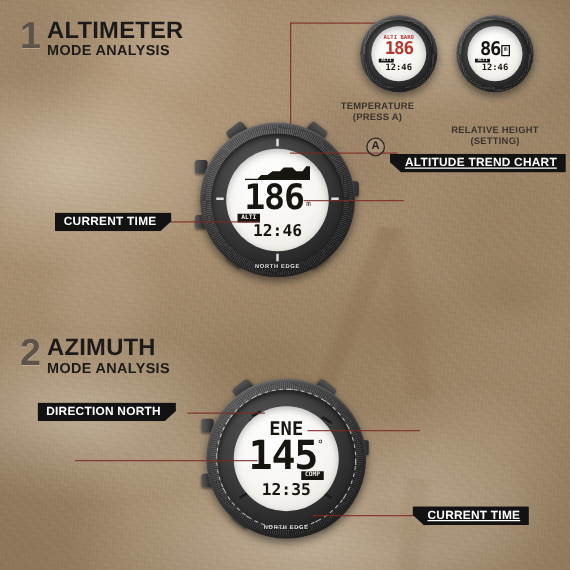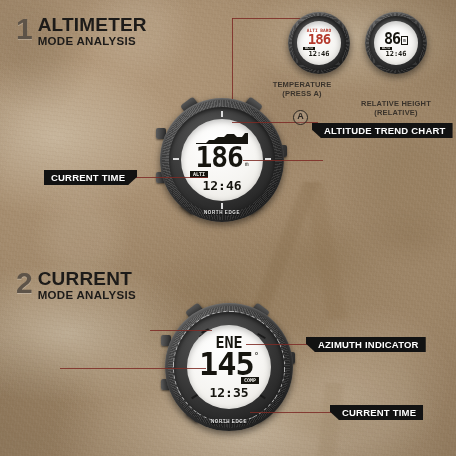--- a/index.html
+++ b/index.html
@@ -86,21 +86,21 @@
   }
 
   
   .tag{
     position:absolute;height:15px;display:flex;align-items:center;
     background:#121212;color:#fff;
     font-size:9.5px;font-weight:bold;letter-spacing:.2px;
     padding:0 7px;white-space:nowrap;
     box-shadow:0 1px 2px rgba(0,0,0,.35);
   }
-  .tag.left-point{ clip-path:polygon(0 0,100% 0,100% 100%,9px 100%,0 45%); padding-left:12px;}
+  .tag.left-point{ clip-path:polygon(0 0,100% 0,100% 100%,9px 100%,0 45%); padding-left:12px;text-decoration:underline;}
   .tag.right-point{ clip-path:polygon(0 0,100% 0,100% 45%,calc(100% - 9px) 100%,0 100%); padding-right:12px;}
 
   
   .lead{position:absolute;background:#7d2a24;opacity:.85;}
   .lead.h{height:1px;}
   .lead.v{width:1px;}
 
   
   .watch{position:absolute;border-radius:50%;}
   .bezel{
@@ -225,21 +225,21 @@
       <div style="display:flex;align-items:flex-start;gap:1px;margin-top:4px;">
         <div class="lcd lcd-big" style="font-size:15px;line-height:14px;">86</div>
         <div class="unitbox" style="font-size:5px;padding:1px 1px;margin-top:4px;">m</div>
       </div>
       <div class="lcd-badge" style="font-size:3.4px;margin-top:1px;align-self:flex-start;margin-left:6px;">ALTI</div>
       <div class="lcd" style="font-size:7px;font-weight:bold;line-height:8px;">12:46</div>
     </div>
   </div>
   <div class="cap" style="left:353px;top:80px;margin-top:19px;">
     <div>RELATIVE HEIGHT</div>
-    <div>(RELATIVE)</div>
+    <div>(SETTING)</div>
   </div>
 
   <div class="lug" style="left:182px;top:100px;width:16px;height:12px;transform:rotate(-38deg);"></div>
   <div class="lug" style="left:245px;top:100px;width:16px;height:12px;transform:rotate(38deg);"></div>
   <div class="lug" style="left:182px;top:200px;width:16px;height:12px;transform:rotate(38deg);"></div>
   <div class="lug" style="left:245px;top:200px;width:16px;height:12px;transform:rotate(-38deg);"></div>
   <div class="crown" style="left:277px;top:145px;width:10px;height:12px;"></div>
   <div class="crown" style="left:156px;top:128px;width:10px;height:11px;"></div>
   <div class="crown" style="left:156px;top:172px;width:10px;height:11px;"></div>
 
@@ -277,21 +277,21 @@
   <div class="lead h" style="left:100px;top:177px;width:108px;"></div>
 
   <div class="btnA" style="left:293px;top:110px;">A</div>
 
   <div class="tag left-point" style="left:312px;top:123px;">ALTITUDE TREND CHART</div>
   <div class="tag right-point" style="left:44px;top:170px;">CURRENT TIME</div>
 
   <div class="heading" style="left:16px;top:270px;">
     <div class="h-num">2</div>
     <div class="h-txt">
-      <div class="h-main">CURRENT</div>
+      <div class="h-main">AZIMUTH</div>
       <div class="h-sub">MODE ANALYSIS</div>
     </div>
   </div>
 
   <div class="lug" style="left:187px;top:306px;width:16px;height:12px;transform:rotate(-38deg);"></div>
   <div class="lug" style="left:252px;top:306px;width:16px;height:12px;transform:rotate(38deg);"></div>
   <div class="lug" style="left:187px;top:408px;width:16px;height:12px;transform:rotate(38deg);"></div>
   <div class="lug" style="left:252px;top:408px;width:16px;height:12px;transform:rotate(-38deg);"></div>
   <div class="crown" style="left:285px;top:352px;width:10px;height:12px;"></div>
   <div class="crown" style="left:161px;top:335px;width:10px;height:11px;"></div>
@@ -400,16 +400,16 @@
     </div>
 
     <div class="brand" style="bottom:7px;font-size:4.5px;">NORTH EDGE</div>
   </div>
 
   <div class="lead h" style="left:150px;top:330px;width:62px;"></div>
   <div class="lead h" style="left:60px;top:368px;width:146px;"></div>
   <div class="lead h" style="left:246px;top:344px;width:90px;"></div>
   <div class="lead h" style="left:250px;top:412px;width:90px;"></div>
 
-  <div class="tag left-point" style="left:306px;top:337px;">AZIMUTH INDICATOR</div>
+  <div class="tag right-point" style="left:30px;top:322px;">DIRECTION NORTH</div>
   <div class="tag left-point" style="left:330px;top:405px;">CURRENT TIME</div>
 
 </div>
 
 </body></html>

